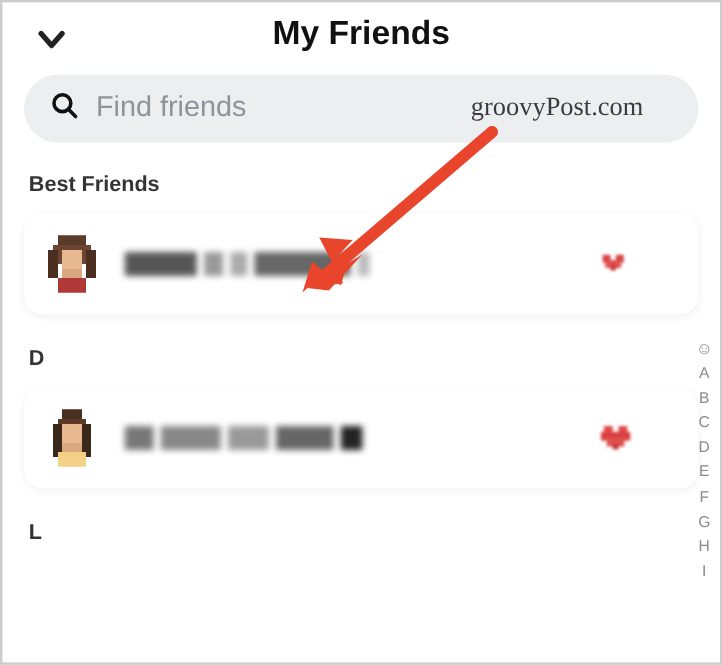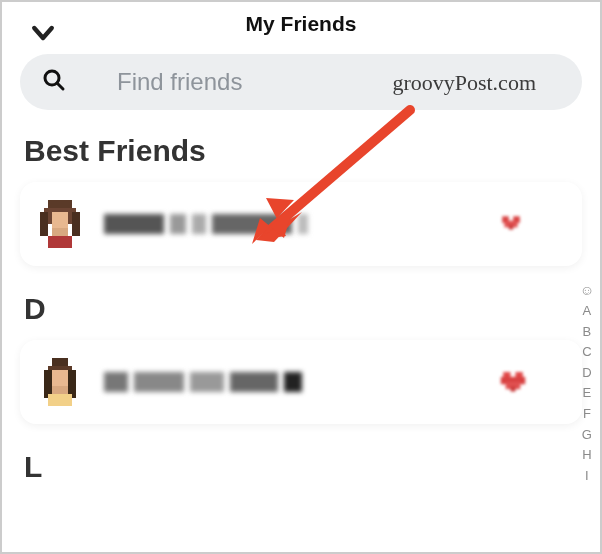--- a/index.html
+++ b/index.html
@@ -22,52 +22,51 @@
       position: relative;
     }
     .back-chevron {
       position: absolute;
       left: 8px;
       top: 6px;
     }
     .title {
       flex: 1;
       text-align: center;
-      font-size: 21px;
+      font-size: 28px;
       font-weight: 700;
       color: #111;
     }
     .search-bar {
       background: #eceef0;
       border-radius: 40px;
       display: flex;
-      align-items: flex-end;
+      align-items: flex-start;
       padding: 14px 22px;
       margin: 0 0 24px 0;
       position: relative;
-      gap: 37px;
     }
     .search-icon {
       margin-right: 14px;
       flex-shrink: 0;
     }
     .search-placeholder {
       color: #8e949b;
       font-size: 24px;
       font-weight: 400;
     }
     .watermark {
       position: absolute;
       right: 46px;
       font-family: Georgia, 'Times New Roman', serif;
       font-size: 22px;
       color: #3b3b3b;
     }
     .section-label {
-      font-size: 30px;
+      font-size: 18px;
       font-weight: 700;
       color: #333;
       margin-bottom: 14px;
       margin-left: 4px;
     }
     .friend-row {
       background: #fff;
       border-radius: 16px;
       box-shadow: 0 2px 8px rgba(0,0,0,0.06);
       display: flex;

